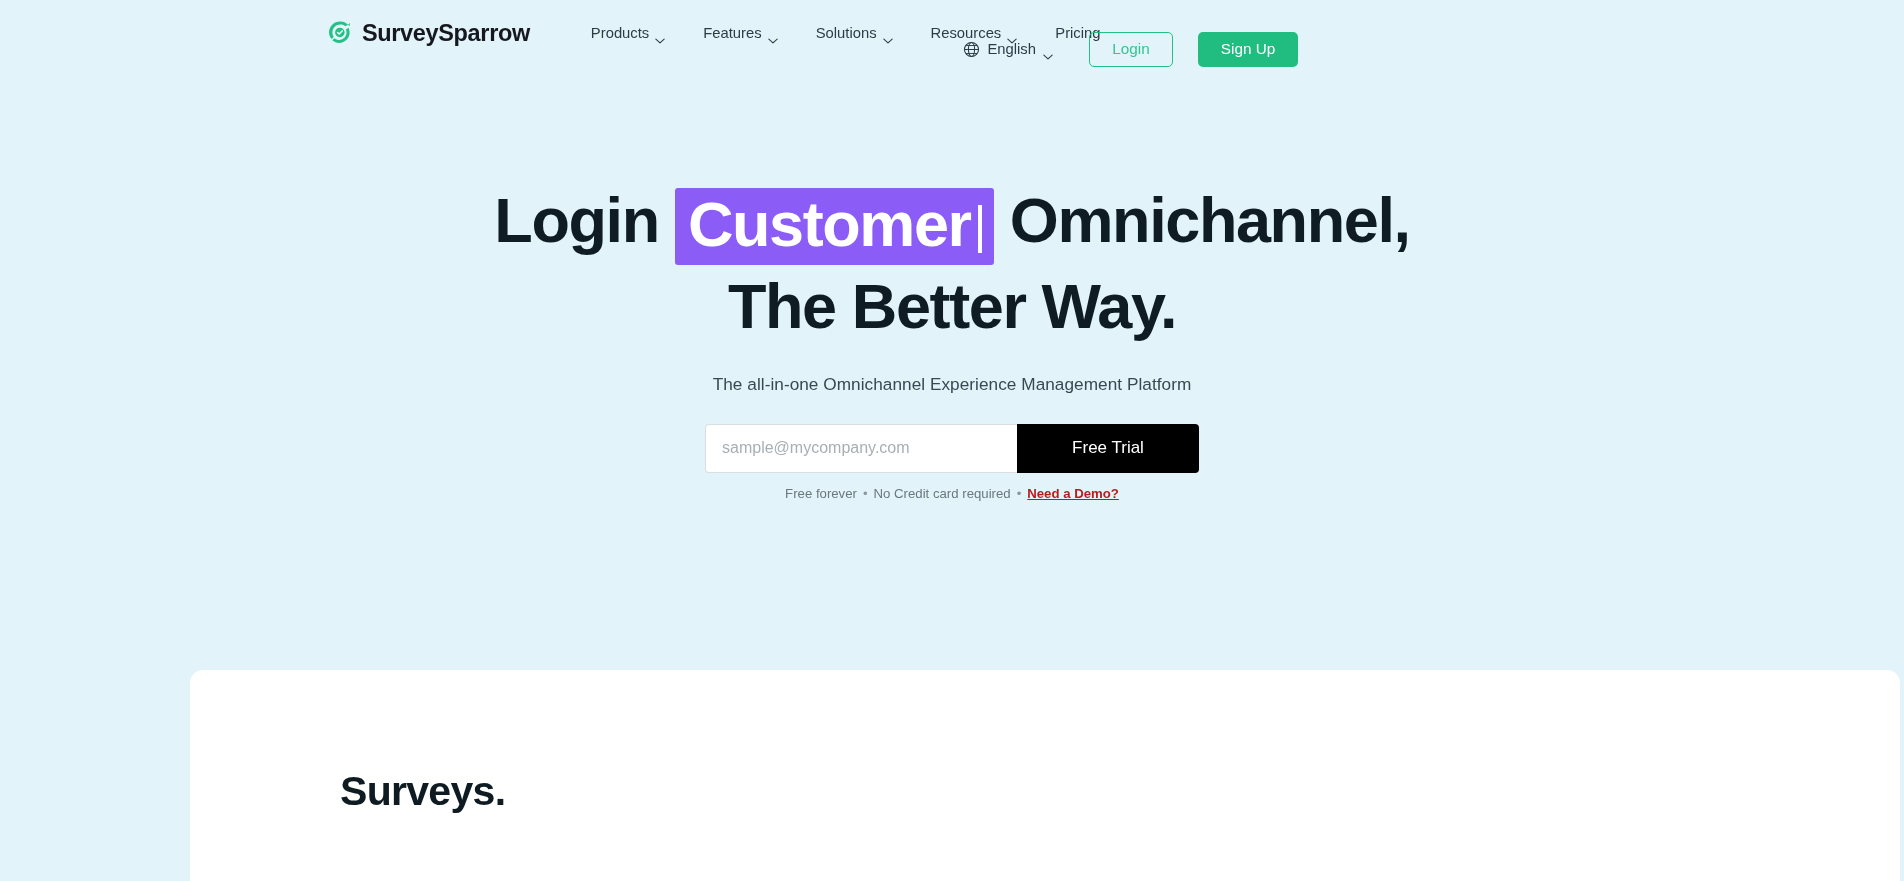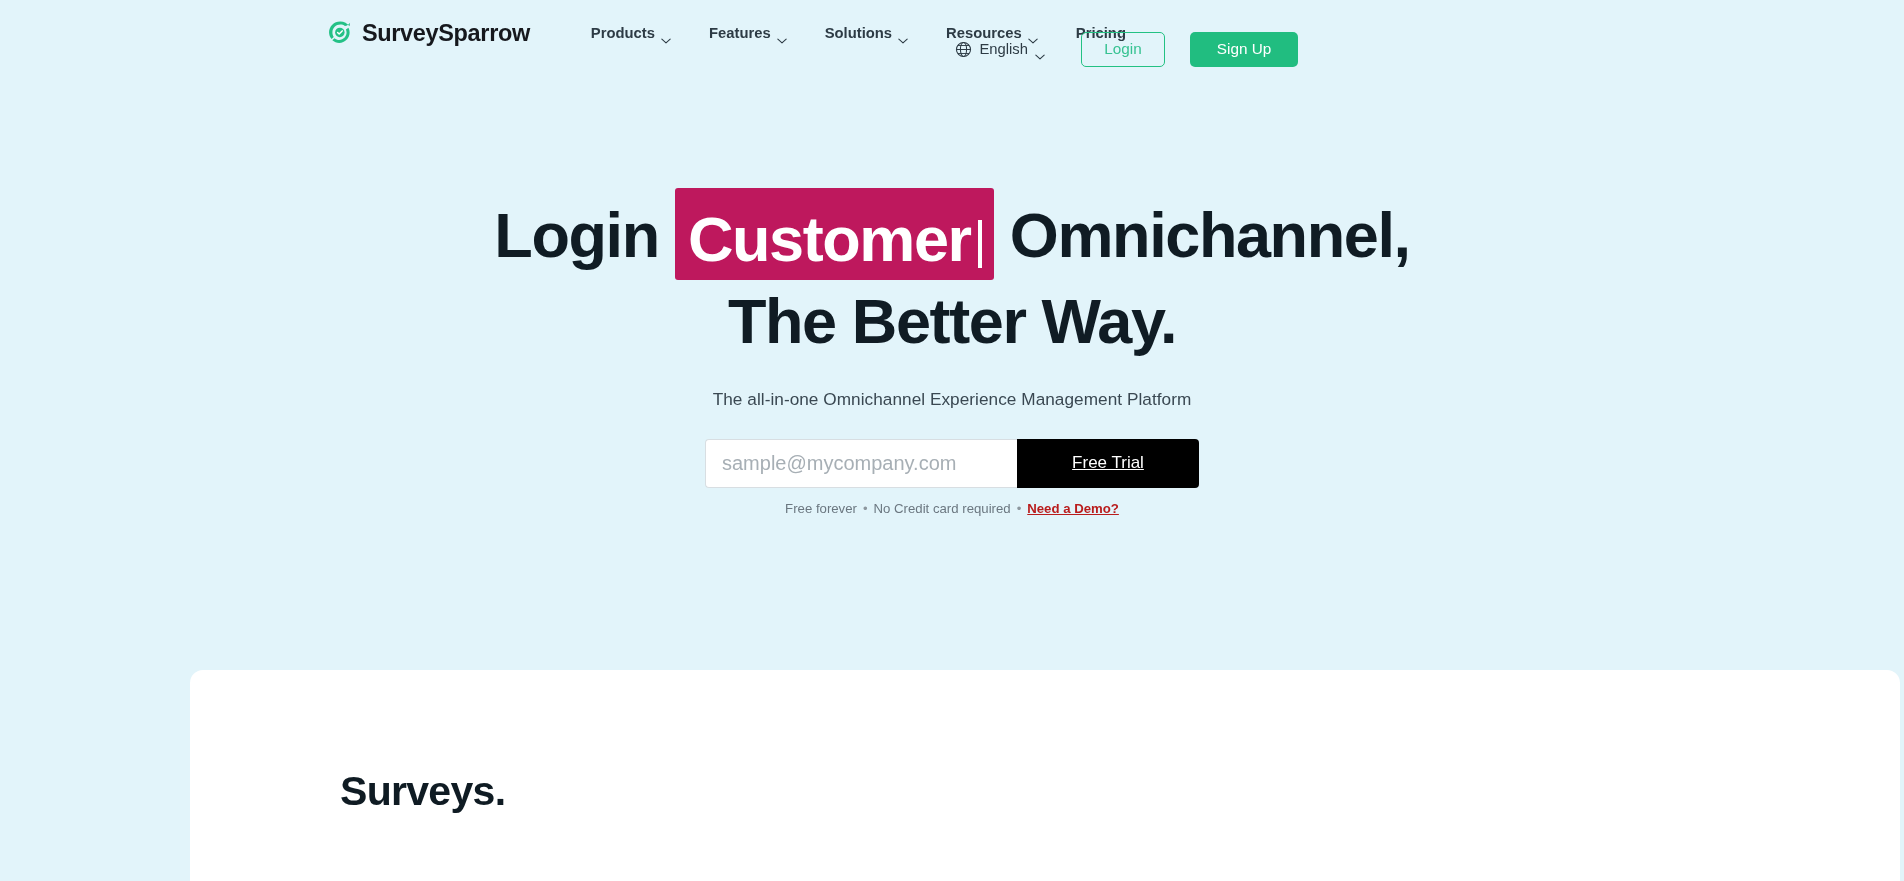--- a/index.html
+++ b/index.html
@@ -56,21 +56,20 @@
   }
   .nav-item {
     display: flex;
     align-items: center;
     gap: 6px;
     font-size: 14.8px;
     color: #2d3b45;
     padding: 8px 19px;
     cursor: pointer;
     white-space: nowrap;
-    font-weight: bold;
   }
 
   .chev {
     width: 10px;
     height: 6px;
     flex: 0 0 10px;
     display: block;
     margin-top: 2px;
   }
 
@@ -109,21 +108,21 @@
     background: transparent;
     font-size: 15.3px;
     font-family: inherit;
     cursor: pointer;
     margin-right: 9px;
   }
   .btn-signup {
     display: inline-flex;
     align-items: center;
     justify-content: center;
-    width: 108px;
+    width: 100px;
     height: 35px;
     border: none;
     border-radius: 5px;
     background: #21bd80;
     color: #ffffff;
     font-size: 15.3px;
     font-family: inherit;
     font-weight: 400;
     cursor: pointer;
   }
@@ -140,23 +139,23 @@
     font-size: 63px;
     line-height: 1.0;
     font-weight: 700;
     color: #101c24;
     letter-spacing: -1.4px;
   }
   .hero-title .line2 { display: block; margin-top: 14px; }
 
   .typed {
     display: inline-block;
-    background: #be185d;
+    background: #8b5cf6;
     color: #ffffff;
-    padding: 22px 12px 10px 13px;
+    padding: 7px 12px 10px 13px;
     border-radius: 3px;
     position: relative;
     top: 4px;
     line-height: 0.95;
   }
   .caret {
     display: inline-block;
     width: 4px;
     height: 48px;
     background: #ffffff;
@@ -177,38 +176,37 @@
     align-items: stretch;
     height: 49px;
   }
   .email-input {
     width: 312px;
     height: 49px;
     border: 1px solid #d8dee2;
     border-right: none;
     border-radius: 4px 0 0 4px;
     background: #ffffff;
-    font-size: 20px;
+    font-size: 16px;
     font-family: inherit;
     color: #2d3b45;
     padding: 0 16px;
     outline: none;
   }
   .email-input::placeholder { color: #a7afb5; }
   .btn-trial {
     width: 182px;
     height: 49px;
     border: none;
     border-radius: 0 4px 4px 0;
     background: #000000;
     color: #ffffff;
     font-size: 17px;
     font-family: inherit;
     cursor: pointer;
-    text-decoration: underline;
   }
 
   .fineprint {
     margin-top: 13px;
     font-size: 13.2px;
     color: #6b7780;
     display: flex;
     justify-content: center;
     align-items: center;
     gap: 6px;

